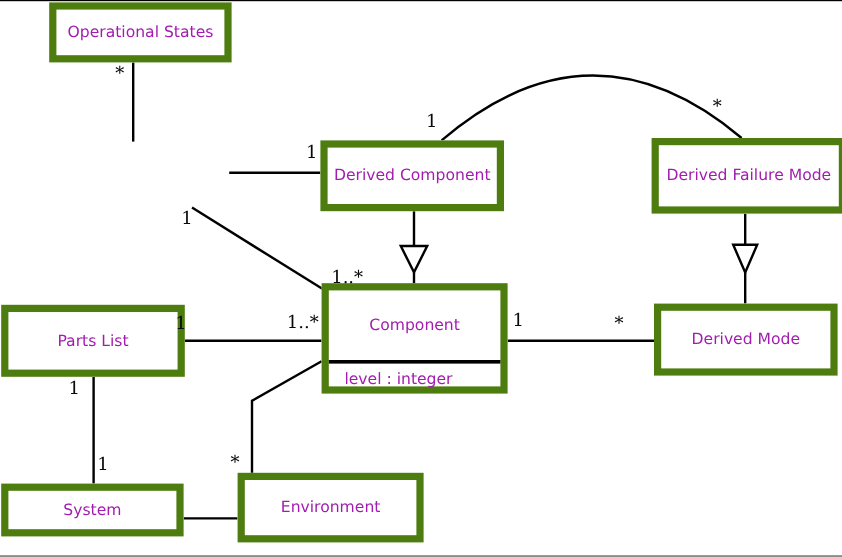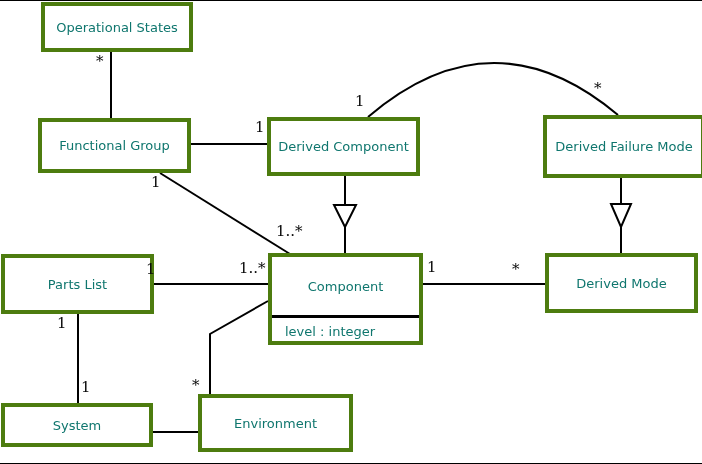--- a/index.html
+++ b/index.html
@@ -5,23 +5,23 @@
   html,body{margin:0;padding:0;background:#ffffff;}
   .canvas{
     position:relative;width:702px;height:464px;background:#ffffff;
     font-family:"DejaVu Sans",sans-serif;overflow:hidden;
   }
   .edge-line{position:absolute;left:0;width:702px;height:1px;background:#000;}
   .edge-top{top:0;}
   .edge-bottom{top:463px;}
   svg.wires{position:absolute;left:0;top:0;width:702px;height:464px;}
   .uml-class{
-    position:absolute;background:#ffffff;border:4px solid #4d7c0f;
+    position:absolute;background:#ffffff;border:6px solid #4d7c0f;
     box-sizing:border-box;display:flex;align-items:center;justify-content:center;
-    font-size:13px;color:#0f766e;text-align:center;white-space:nowrap;
+    font-size:13px;color:#a21caf;text-align:center;white-space:nowrap;
   }
   .uml-class.two-compartments{display:block;padding:0;}
   .two-compartments .compartment-title{
     height:58px;border-bottom:3px solid #000;
     display:flex;align-items:center;justify-content:center;
   }
   .two-compartments .compartment-attr{
     height:27px;display:flex;align-items:center;justify-content:flex-start;
     padding-left:13px;box-sizing:border-box;text-align:right;
   }
@@ -52,37 +52,34 @@
       <line x1="621" y1="227" x2="621" y2="253"></line>
       <polygon points="334,205 356,205 345,227" fill="#ffffff"></polygon>
       <polygon points="611,204 631,204 621,227" fill="#ffffff"></polygon>
     </g>
   </svg>
 
   <div class="uml-class" style="left:41px;top:2px;width:152px;height:50px">
     <span>Operational States</span>
   </div>
 
-  <div class="uml-class" style="left:38px;top:118px;width:153px;height:55px">
-    <span>Functional Group</span>
-  </div>
 
   <div class="uml-class" style="left:267px;top:117px;width:153px;height:59px">
     <span>Derived Component</span>
   </div>
 
   <div class="uml-class" style="left:543px;top:115px;width:162px;height:63px">
     <span>Derived Failure Mode</span>
   </div>
 
   <div class="uml-class" style="left:1px;top:254px;width:153px;height:60px">
     <span>Parts List</span>
   </div>
 
-  <div class="uml-class two-compartments" style="left:268px;top:253px;width:155px;height:92px">
+  <div class="uml-class two-compartments" style="left:268px;top:236px;width:155px;height:92px">
     <div class="compartment-title">
       <span>Component</span>
     </div>
     <div class="compartment-attr">level : integer</div>
   </div>
 
   <div class="uml-class" style="left:545px;top:253px;width:153px;height:60px">
     <span>Derived Mode</span>
   </div>
 

